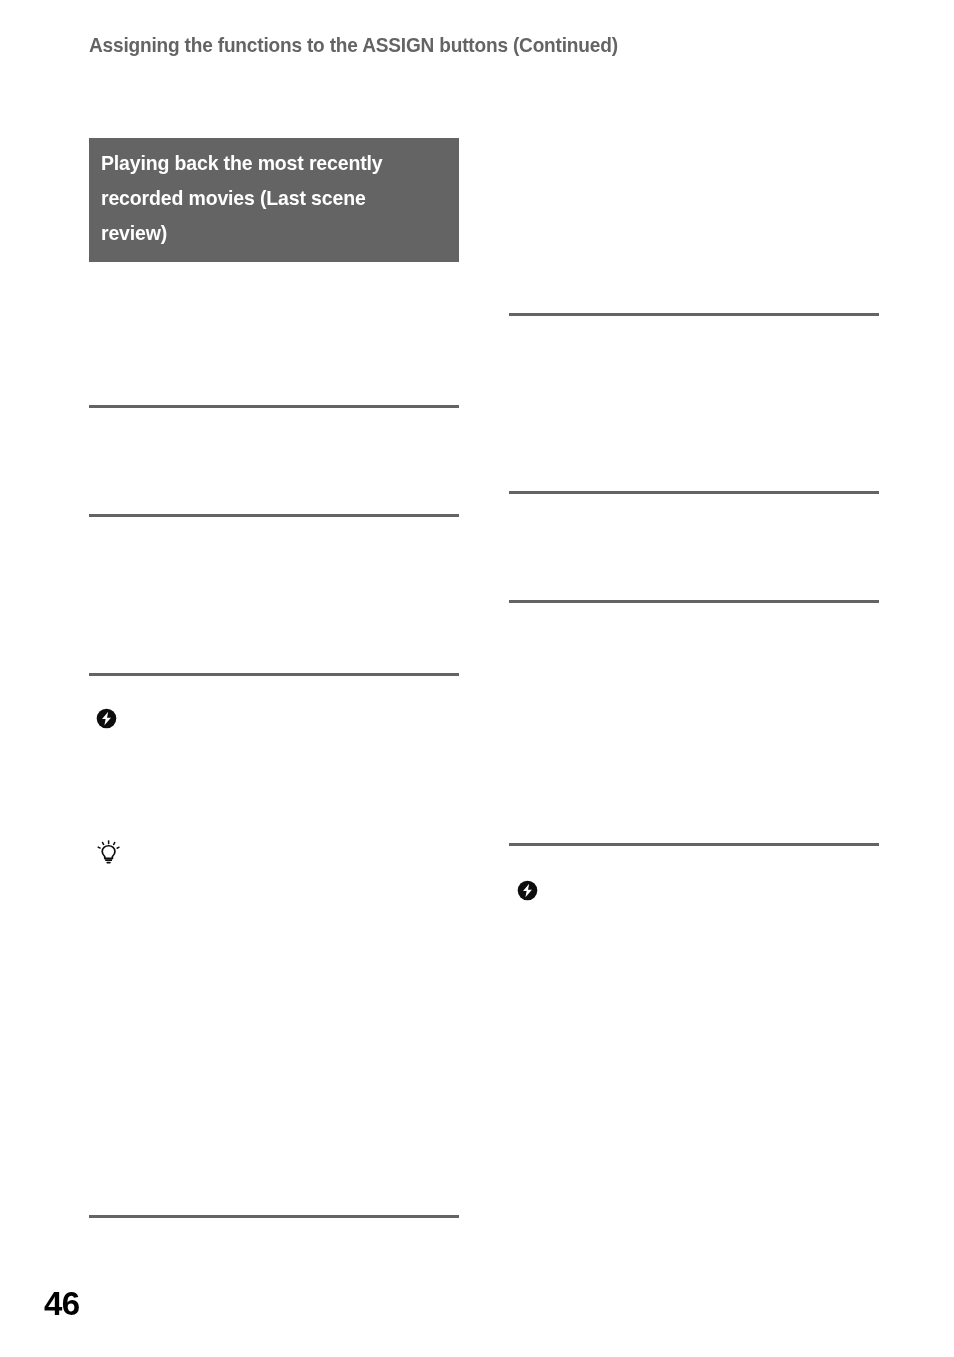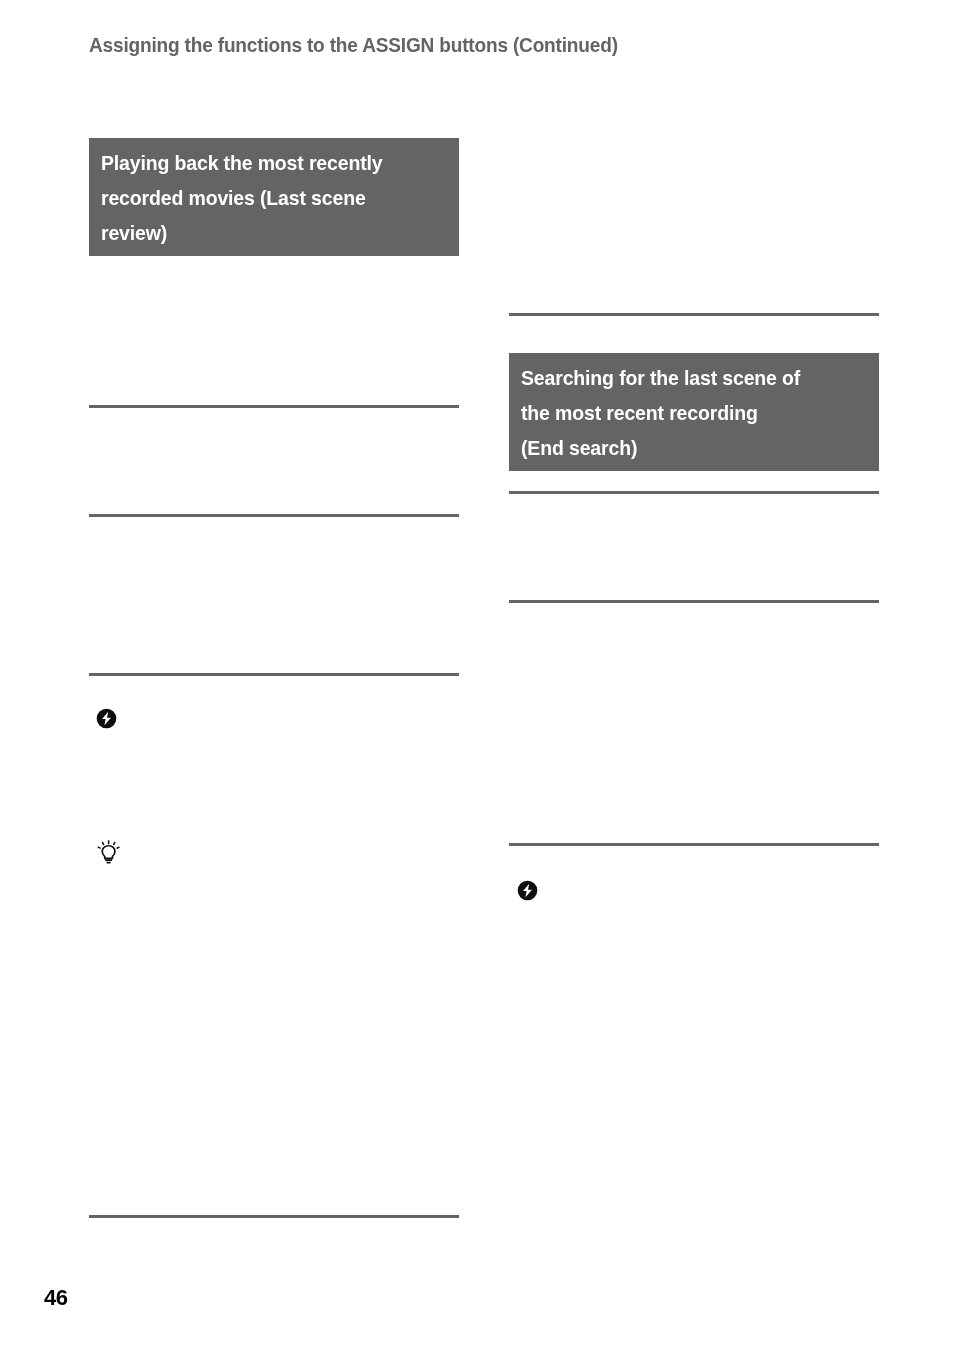--- a/index.html
+++ b/index.html
@@ -51,21 +51,21 @@
     position: absolute;
     left: 0;
     width: 370px;
     background: #646464;
     color: #ffffff;
     font-size: 20.5px;
     font-weight: bold;
     line-height: 35px;
     letter-spacing: -0.15px;
     box-sizing: border-box;
-    padding: 7px 0 6px 12px;
+    padding: 7px 0 12px 12px;
   }
   .section-head span {
     display: block;
     transform: scaleX(0.95);
     transform-origin: left center;
     white-space: nowrap;
   }
 
   
   .rule {
@@ -86,21 +86,21 @@
     position: absolute;
     width: 23px;
     height: 25px;
   }
 
   
   .folio {
     position: absolute;
     left: 44px;
     top: 1285px;
-    font-size: 22px;
+    font-size: 33px;
     font-weight: bold;
     color: #000000;
     letter-spacing: -0.5px;
   }
 </style>
 </head>
 <body>
 
 <div id="page">
 
@@ -143,25 +143,20 @@
     </div>
 
 
     <div class="rule" style="top:1215px;"></div>
   </div>
 
   <div class="col col-right">
 
     <div class="rule" style="top:313px;"></div>
 
-    <div class="section-head" style="top:353px;">
-      <span>Searching for the last scene of</span>
-      <span>the most recent recording</span>
-      <span>(End search)</span>
-    </div>
 
     <div class="rule" style="top:491px;"></div>
     <div class="rule" style="top:600px;"></div>
     <div class="rule" style="top:843px;"></div>
 
     <div class="icon-note" style="left:8px; top:880px;">
       <svg viewBox="0 0 24 24" width="21" height="21" aria-hidden="true">
         <circle cx="12" cy="12" r="11.2" fill="#0d0d0d"></circle>
         <path d="M13.9 4.2 L6.9 12.6 L11.0 12.6 L9.6 19.8 L17.1 11.1 L12.6 11.1 Z" fill="#ffffff"></path>
       </svg>

